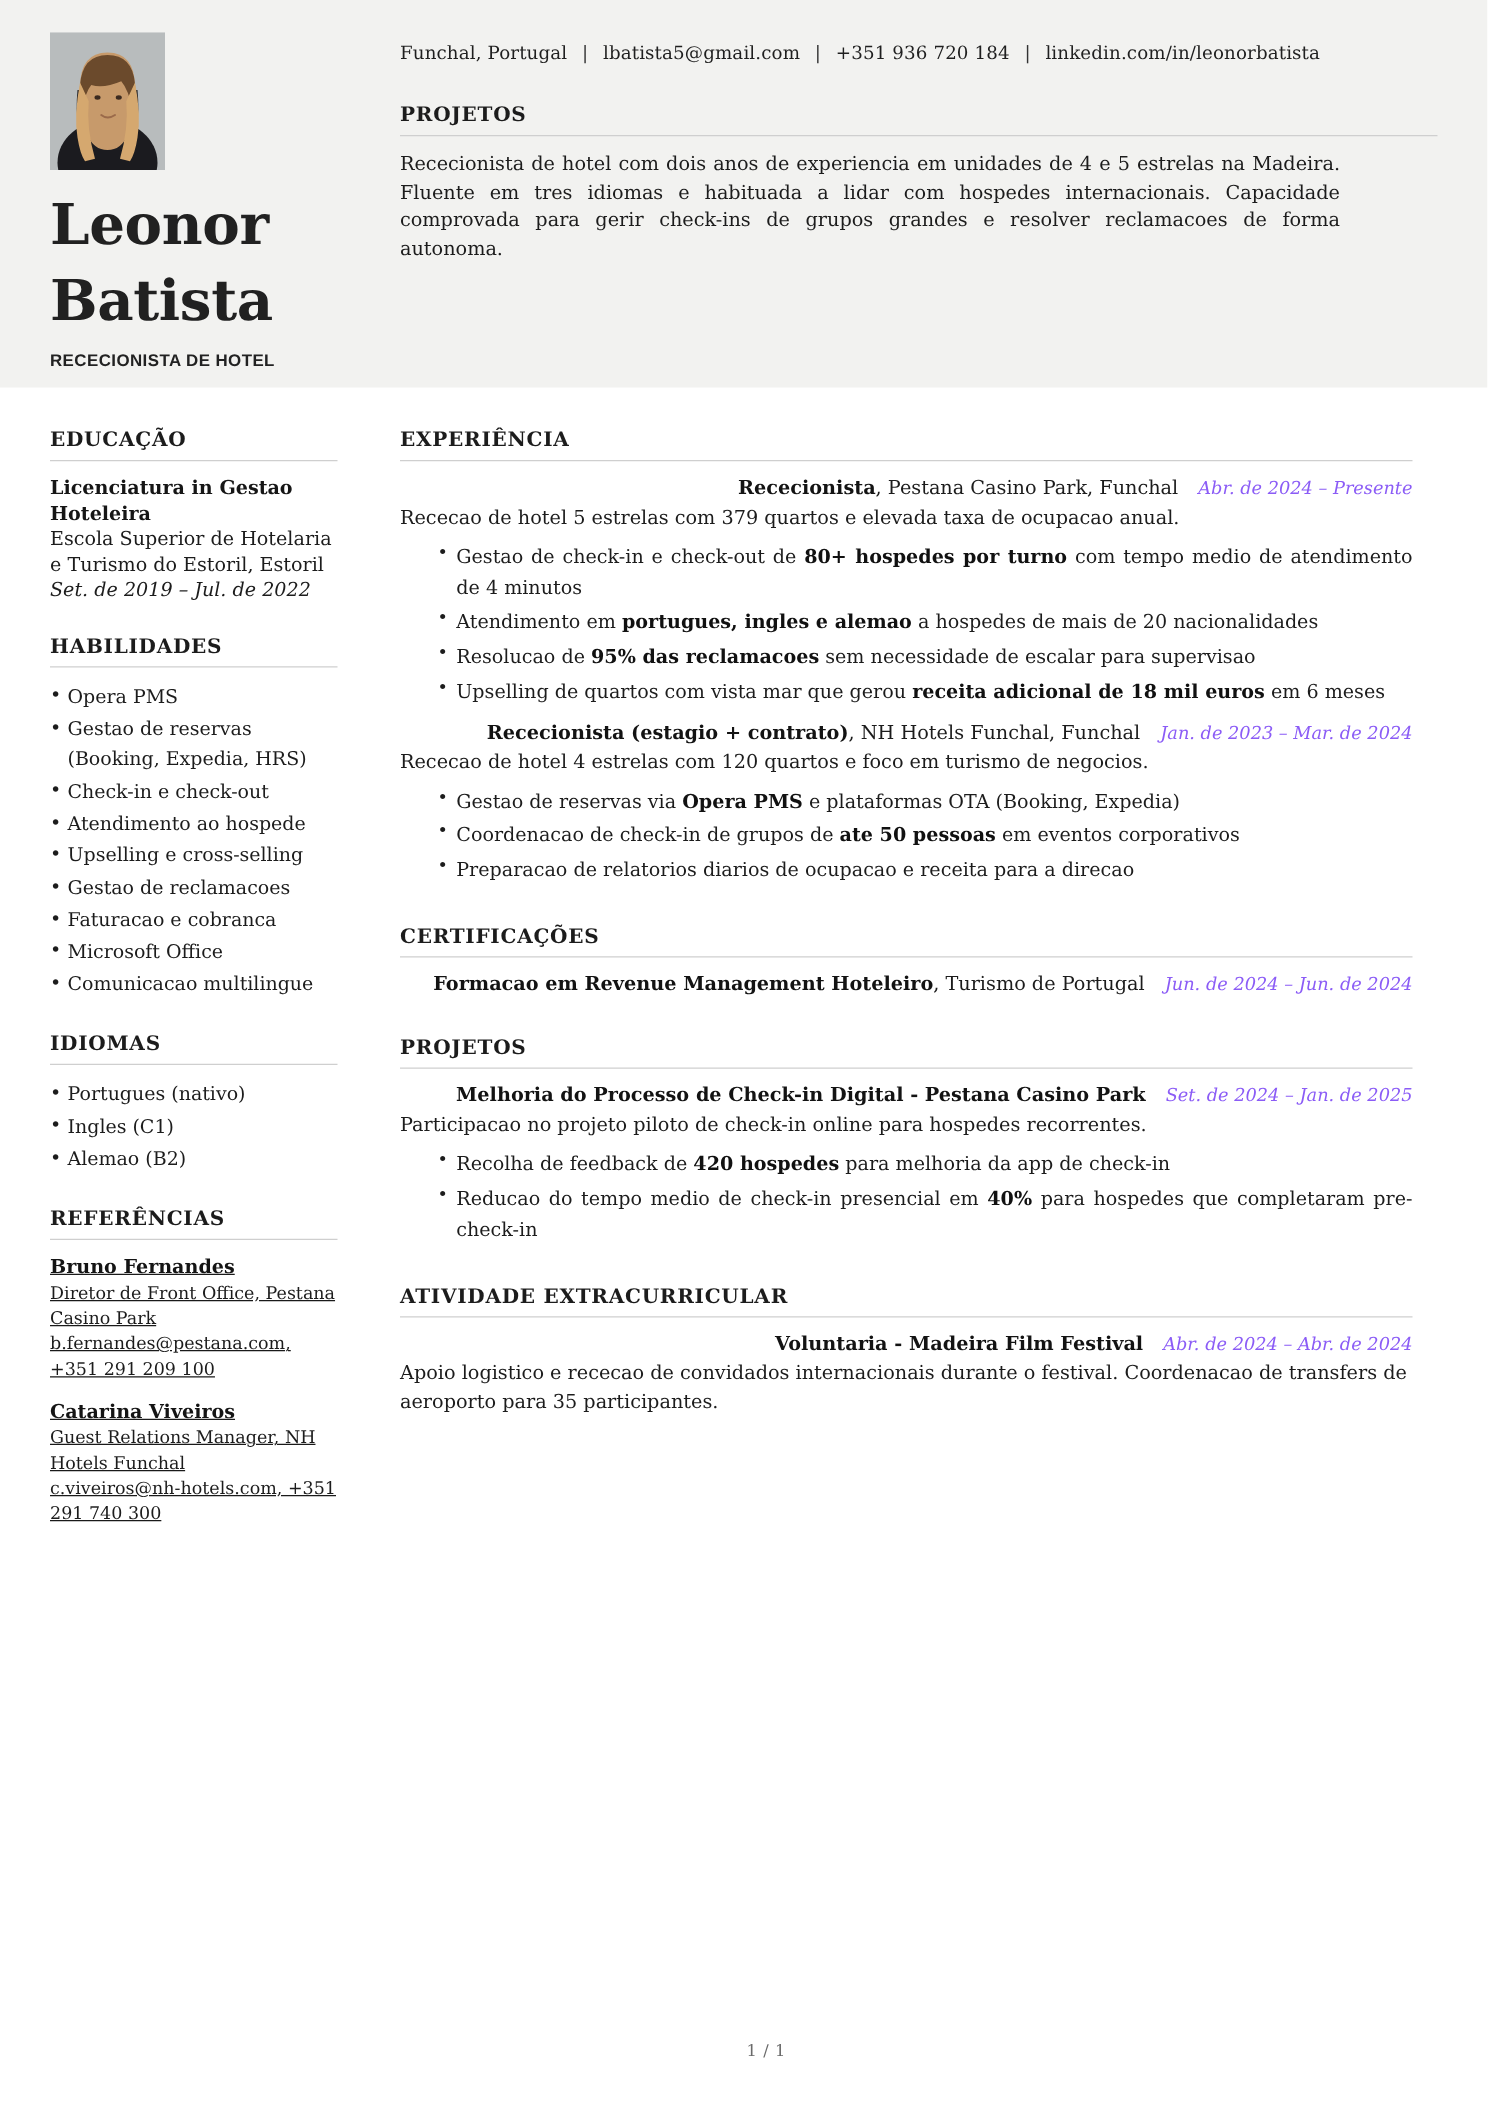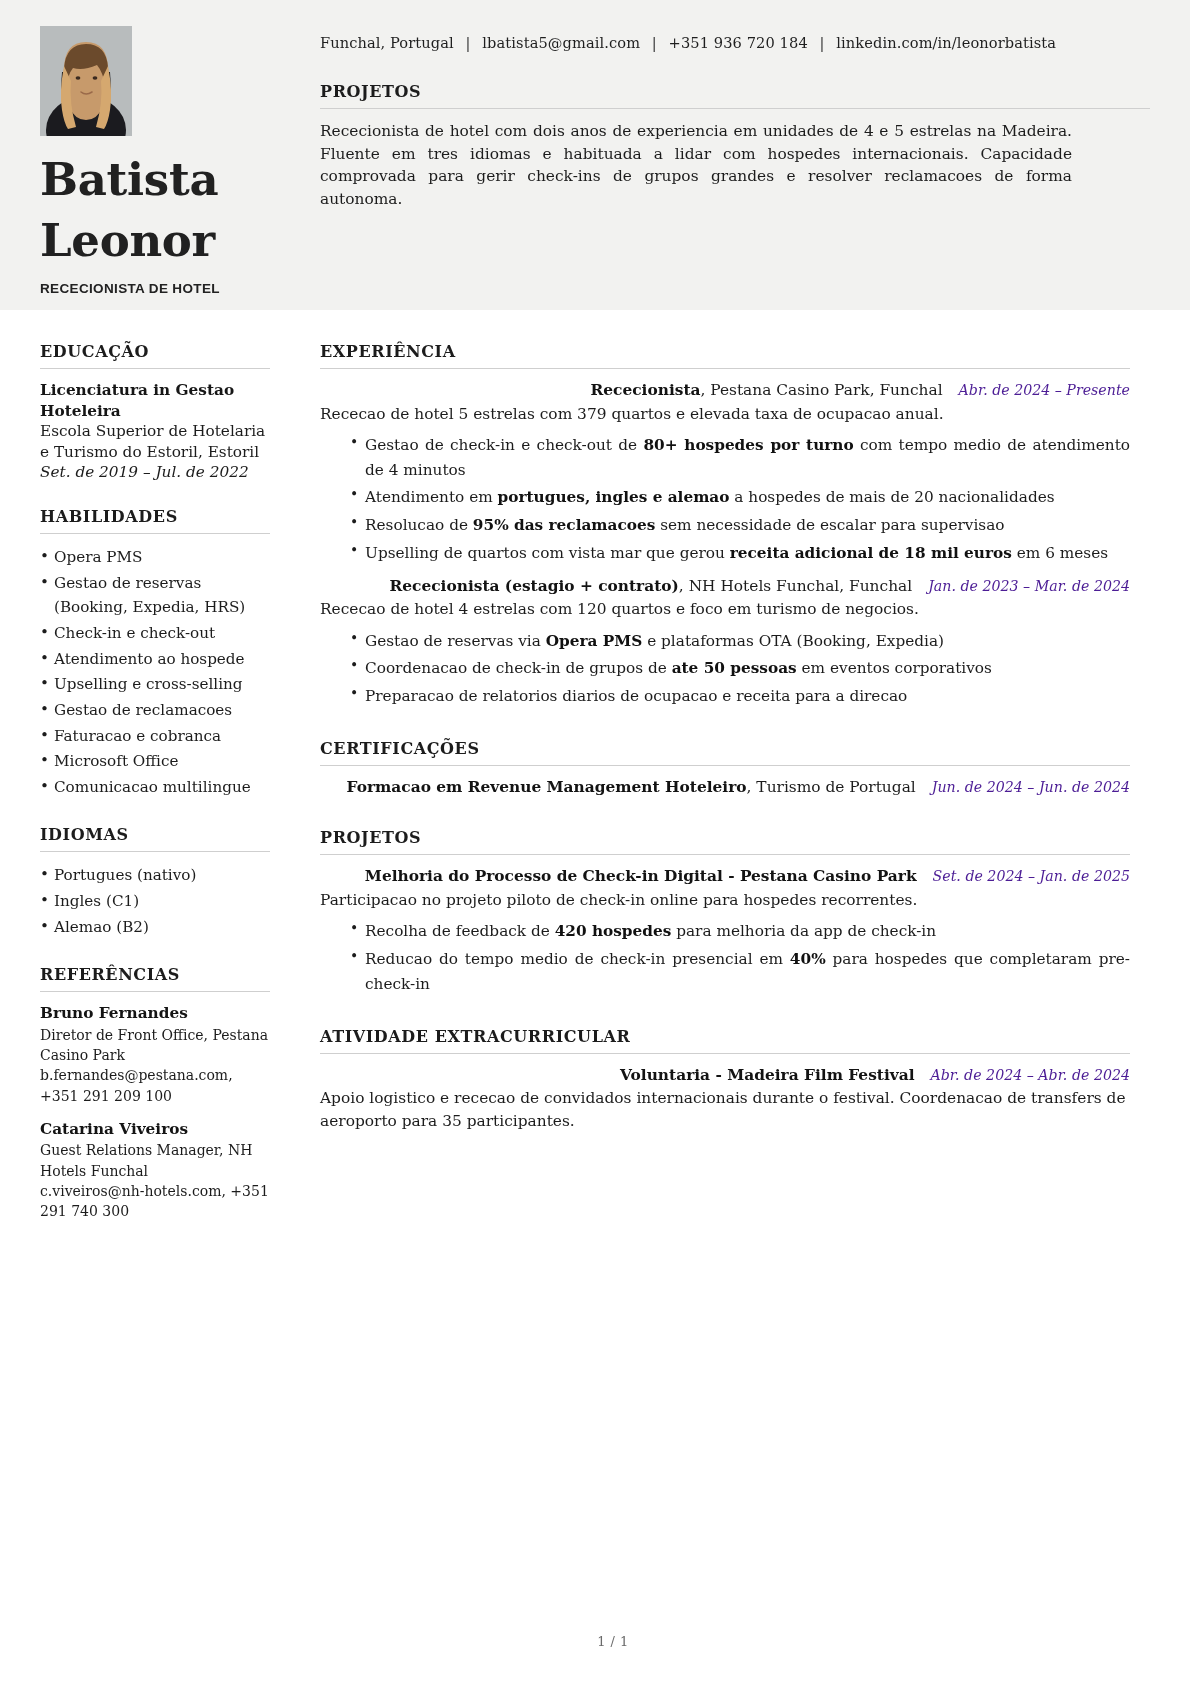--- a/index.html
+++ b/index.html
@@ -161,21 +161,21 @@
   }
   .r-head-left {
     font-size: 15.4px;
     line-height: 1.4;
     color: #1c1c1c;
   }
   .r-head-left b { font-weight: 700; color:#131313; }
   .r-date {
     font-style: italic;
     font-size: 14.2px;
-    color: #4c1d95;
+    color: #8b5cf6;
     white-space: nowrap;
     flex-shrink: 0;
   }
   .r-desc {
     font-size: 15.4px;
     line-height: 1.45;
     color: #1c1c1c;
     margin-top: 1px;
   }
   .r-bullets {
@@ -198,21 +198,21 @@
     left: 0;
     top: -2px;
     font-size: 14px;
   }
   .r-bullets li b { font-weight: 700; color: #111; }
 
   .col-right .sec-title { margin-top: 0; }
   .rblock { margin-bottom: 30px; }
 
   
-  .ref { margin-bottom: 13px; }
+  .ref { margin-bottom: 13px; text-decoration: underline; }
   .ref-name {
     font-weight: 700;
     font-size: 15.3px;
     color: #141414;
     line-height: 1.4;
   }
   .ref-line {
     font-size: 14px;
     line-height: 1.45;
     color: #1c1c1c;
@@ -246,22 +246,22 @@
           <path d="M46 18 q-20 0 -22 24 q-1 14 2 20 q2 -14 7 -20 q10 3 24 -3 q6 7 9 23 q3 -8 2 -21 q-2 -23 -22 -23 z" fill="#6b4a2c"></path>
           <path d="M24 40 q-5 26 -2 44 q2 13 6 19 l8 -2 q-7 -24 -5 -46 z" fill="#d5a86f"></path>
           <path d="M68 40 q5 26 2 44 q-2 13 -6 19 l-8 -2 q7 -24 5 -46 z" fill="#d5a86f"></path>
           <ellipse cx="38" cy="52" rx="2.4" ry="1.8" fill="#3b2a20"></ellipse>
           <ellipse cx="55" cy="52" rx="2.4" ry="1.8" fill="#3b2a20"></ellipse>
           <path d="M41 66 q5 4 11 0" stroke="#9a6a4a" stroke-width="1.6" fill="none" stroke-linecap="round"></path>
         </svg>
       </div>
 
       <div class="name">
+        <div>Leonor</div>
         <div>Batista</div>
-        <div>Leonor</div>
       </div>
       <div class="jobtitle">RECECIONISTA DE HOTEL</div>
     </div>
 
     <div class="header-right">
       <div class="contactline">
         <span>Funchal, Portugal</span>
         <span class="sep">|</span>
         <span>lbatista5@gmail.com</span>
         <span class="sep">|</span>

